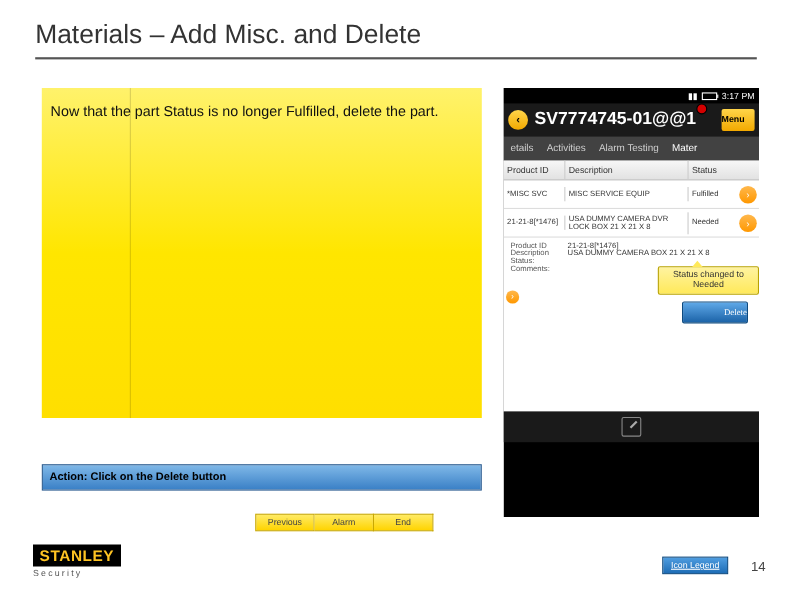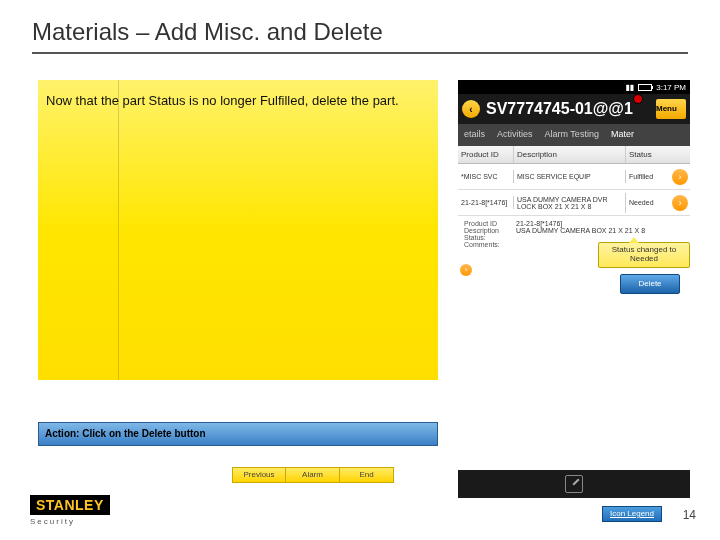--- a/index.html
+++ b/index.html
@@ -109,21 +109,21 @@
     height: 22px;
     background: #424242;
     display:flex;
     color:#cfcfcf;
     font-size:9px;
   }
   .tab { padding: 5px 6px; }
   .tab.active { color:#fff; }
   .table-area {
     background:#fff;
-    height: 324px;
+    height: 228px;
     position:relative;
   }
   .thead {
     display:flex;
     height:18px;
     background:linear-gradient(#f7f7f7,#e2e2e2);
     border-bottom:1px solid #bbb;
     font-size:8px;
     color:#333;
   }
@@ -158,22 +158,23 @@
     position:absolute;
     right:10px;
     top:128px;
     width:60px;
     height:20px;
     background:linear-gradient(#5fa9e8,#1c63a8);
     border:1px solid #0d4a80;
     border-radius:2px;
     color:#fff;
     font-size:8px;
-    text-align:center;
+    text-align:right;
     line-height:18px;
+    font-family:Liberation Serif, serif;
   }
   .mini-arrow {
     position:absolute;
     left:2px;
     top:118px;
     width:12px; height:12px;
     background:linear-gradient(#ffb84d,#ff9800);
     border-radius:50%;
     color:#fff;
     font-size:8px; text-align:center; line-height:12px;

